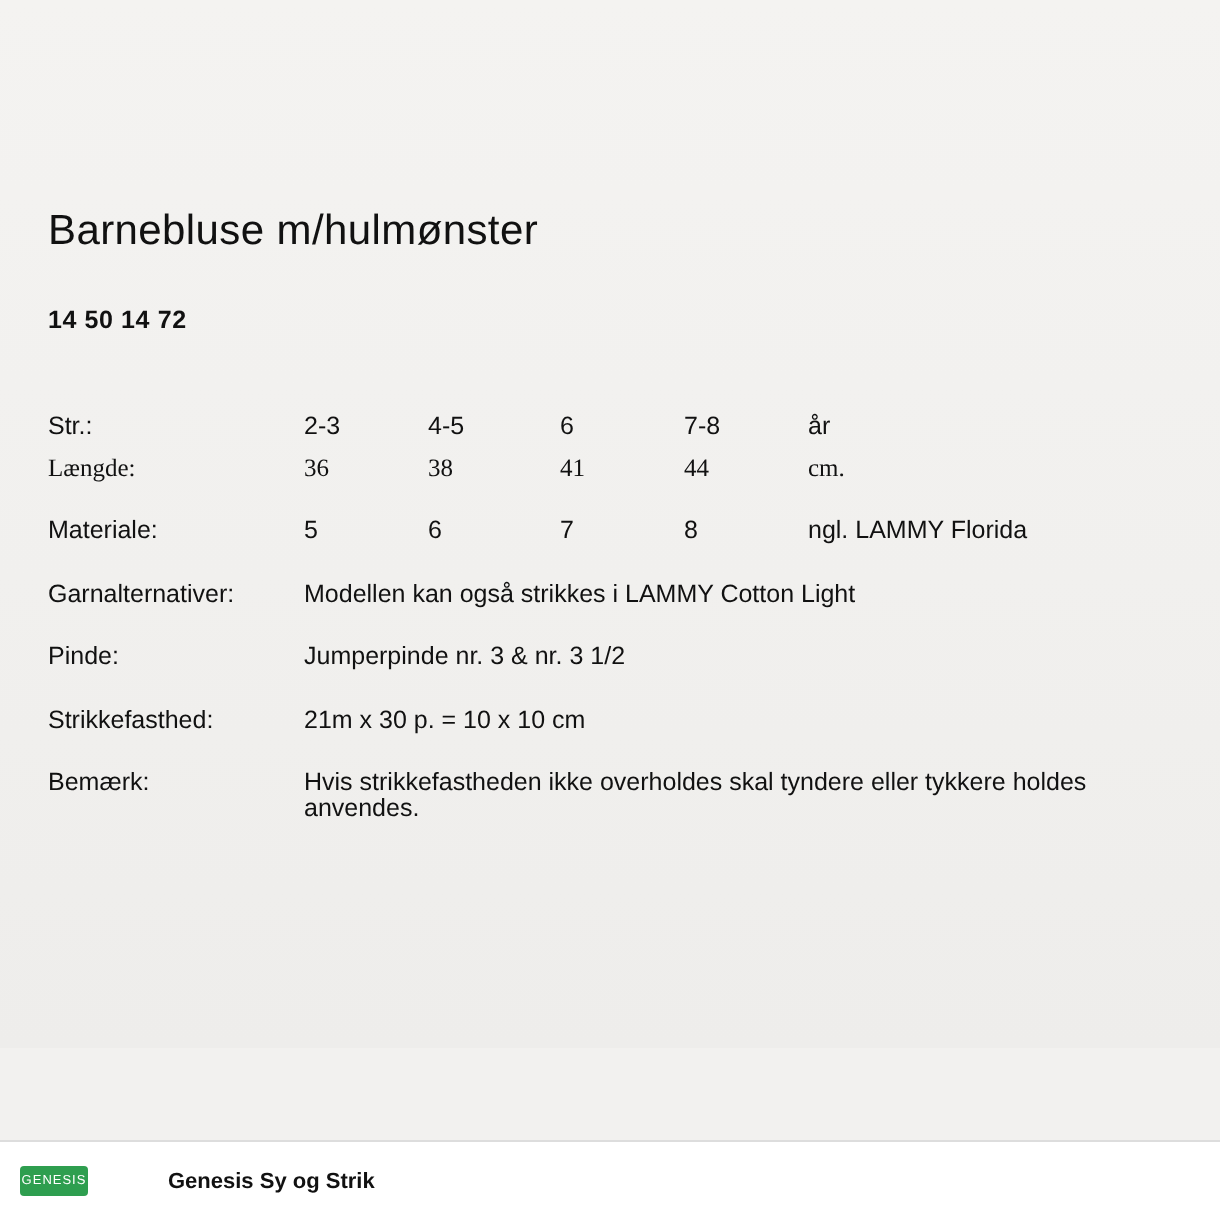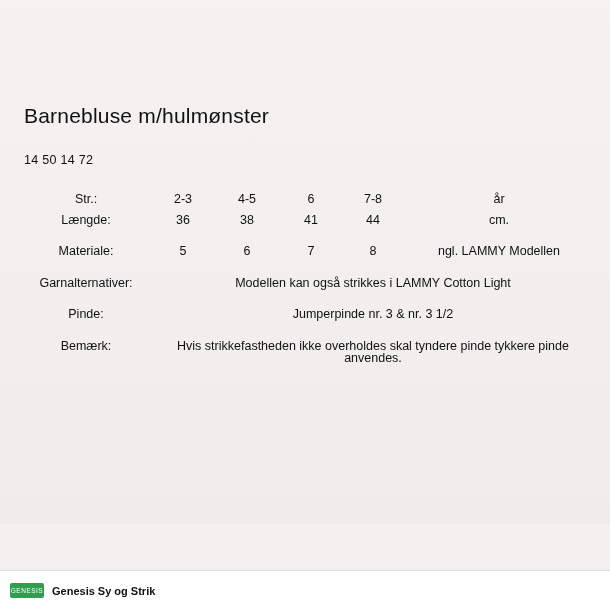--- a/index.html
+++ b/index.html
@@ -38,68 +38,68 @@
   .doc-title {
     font-size: 21px;
     font-weight: 400;
     letter-spacing: 0.2px;
     color: #111111;
     margin: 0 0 26px 0;
     line-height: 1.1;
   }
   .doc-code {
     font-size: 12.5px;
-    font-weight: 400;
-    color: #111111;
-    margin: 0 0 26px 0;
+    font-weight: 700;
+    color: #111111;
+    margin: 0 0 40px 0;
     letter-spacing: 0.3px;
   }
   table.spec {
     border-collapse: collapse;
     font-size: 12.5px;
     color: #111111;
     width: 100%;
   }
   table.spec td {
     padding: 0;
     vertical-align: top;
     line-height: 1.0;
-    text-align: center;
   }
   .lbl {
     width: 124px;
     padding-right: 4px !important;
     white-space: nowrap;
   }
   .c1 { width: 62px; }
   .c2 { width: 66px; }
   .c3 { width: 62px; }
   .c4 { width: 62px; }
   .cu { white-space: nowrap; }
   .rowgap-lg td { padding-top: 19px !important; }
-  .rowgap-sm td { padding-top: 8px !important; }
+  .rowgap-sm td { padding-top: 8px !important; font-family: Liberation Serif, serif; }
   .wide {
     white-space: nowrap;
     margin-left: 12px;
   }
   .note-block {
     line-height: 1.45;
   }
   .footer {
     position: absolute;
     left: 0;
     right: 0;
     bottom: 0;
     height: 40px;
     background: #ffffff;
     border-top: 1px solid #dddddd;
     display: flex;
     align-items: center;
     padding-left: 10px;
     box-sizing: border-box;
+    gap: 32px;
   }
   .brand-mark {
     width: 34px;
     height: 15px;
     background: #2e9e4f;
     border-radius: 2px;
     display: flex;
     align-items: center;
     justify-content: center;
     margin-right: 8px;
@@ -156,38 +156,42 @@
             <td class="c4">44</td>
             <td class="cu">cm.</td>
           </tr>
 
           <tr class="rowgap-lg">
             <td class="lbl">Materiale:</td>
             <td class="c1">5</td>
             <td class="c2">6</td>
             <td class="c3">7</td>
             <td class="c4">8</td>
-            <td class="cu">ngl. LAMMY Modellen</td>
+            <td class="cu">ngl. LAMMY Florida</td>
           </tr>
 
           <tr class="rowgap-lg">
             <td class="lbl">Garnalternativer:</td>
             <td class="wide" colspan="5">Modellen kan også strikkes i LAMMY Cotton Light</td>
           </tr>
 
           <tr class="rowgap-lg">
             <td class="lbl">Pinde:</td>
             <td class="wide" colspan="5">Jumperpinde nr. 3 &amp; nr. 3 1/2</td>
           </tr>
 
+          <tr class="rowgap-lg">
+            <td class="lbl">Strikkefasthed:</td>
+            <td class="wide" colspan="5">21m x 30 p. = 10 x 10 cm</td>
+          </tr>
 
           <tr class="rowgap-lg">
             <td class="lbl">Bemærk:</td>
             <td class="note-block" colspan="5">
-              <div>Hvis strikkefastheden ikke overholdes skal tyndere pinde tykkere pinde</div>
+              <div>Hvis strikkefastheden ikke overholdes skal tyndere eller tykkere holdes</div>
               <div>anvendes.</div>
             </td>
           </tr>
 
         </tbody>
       </table>
 
     </div>
   </div>
 

